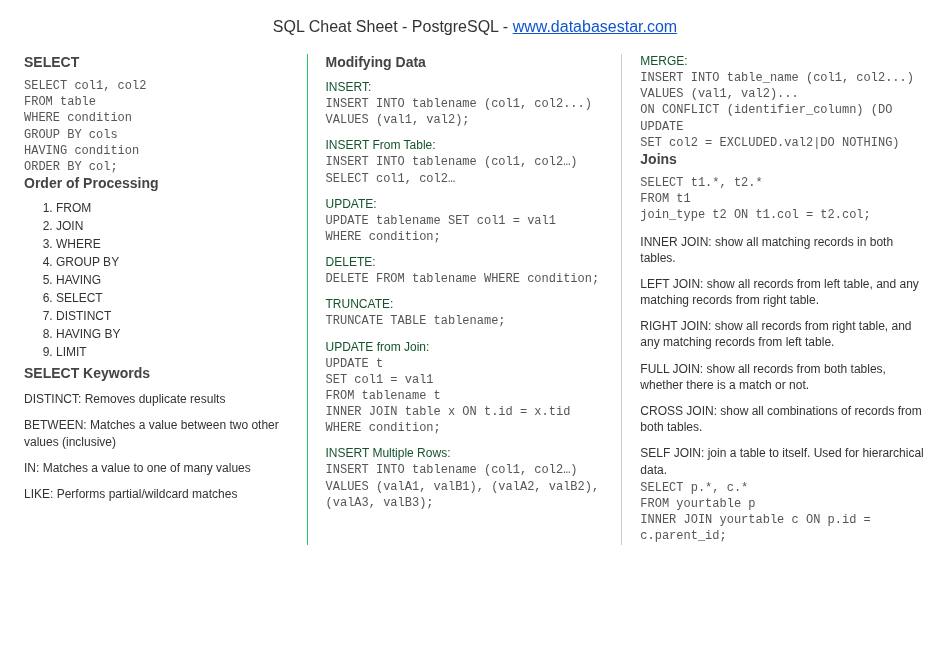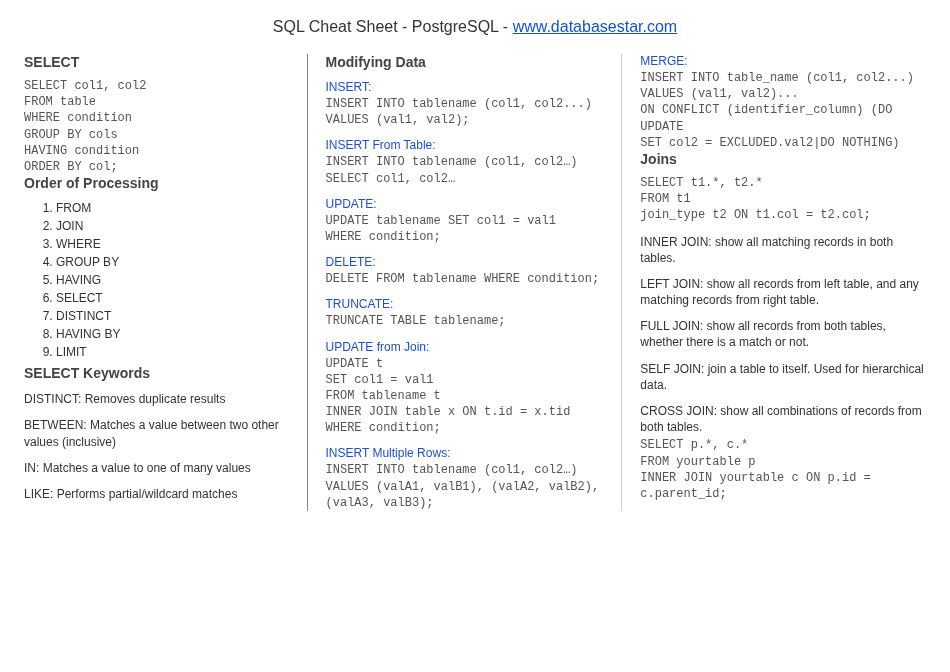--- a/index.html
+++ b/index.html
@@ -35,21 +35,21 @@
     .col3 { flex: 1.08; }
     h2 {
       font-size: 14px;
       font-weight: bold;
       color: #444;
       margin-bottom: 8px;
     }
     h2:first-child { margin-top: 0; }
     .label {
       font-size: 12px;
-      color: #1d4ed8;
+      color: #14532d;
       margin-top: 10px;
       margin-bottom: 2px;
     }
     pre, .mono {
       font-family: "Courier New", Courier, monospace;
       font-size: 12px;
       color: #555;
       white-space: pre-wrap;
       word-wrap: break-word;
       line-height: 1.35;
@@ -156,22 +156,23 @@
 UPDATE
 SET col2 = EXCLUDED.val2|DO NOTHING)</pre>
 
     <h2>Joins</h2>
     <pre>SELECT t1.*, t2.*
 FROM t1
 join_type t2 ON t1.col = t2.col;</pre>
 
     <p class="joindesc">INNER JOIN: show all matching records in both tables.</p>
     <p class="joindesc">LEFT JOIN: show all records from left table, and any matching records from right table.</p>
+    <p class="joindesc">RIGHT JOIN: show all records from right table, and any matching records from left table.</p>
     <p class="joindesc">FULL JOIN: show all records from both tables, whether there is a match or not.</p>
+    <p class="joindesc">CROSS JOIN: show all combinations of records from both tables.</p>
     <p class="joindesc">SELF JOIN: join a table to itself. Used for hierarchical data.</p>
-    <p class="joindesc">CROSS JOIN: show all combinations of records from both tables.</p>
     <pre style="margin-top:2px">SELECT p.*, c.*
 FROM yourtable p
 INNER JOIN yourtable c ON p.id =
 c.parent_id;</pre>
   </div>
 
 </div>
 
 </body></html>

